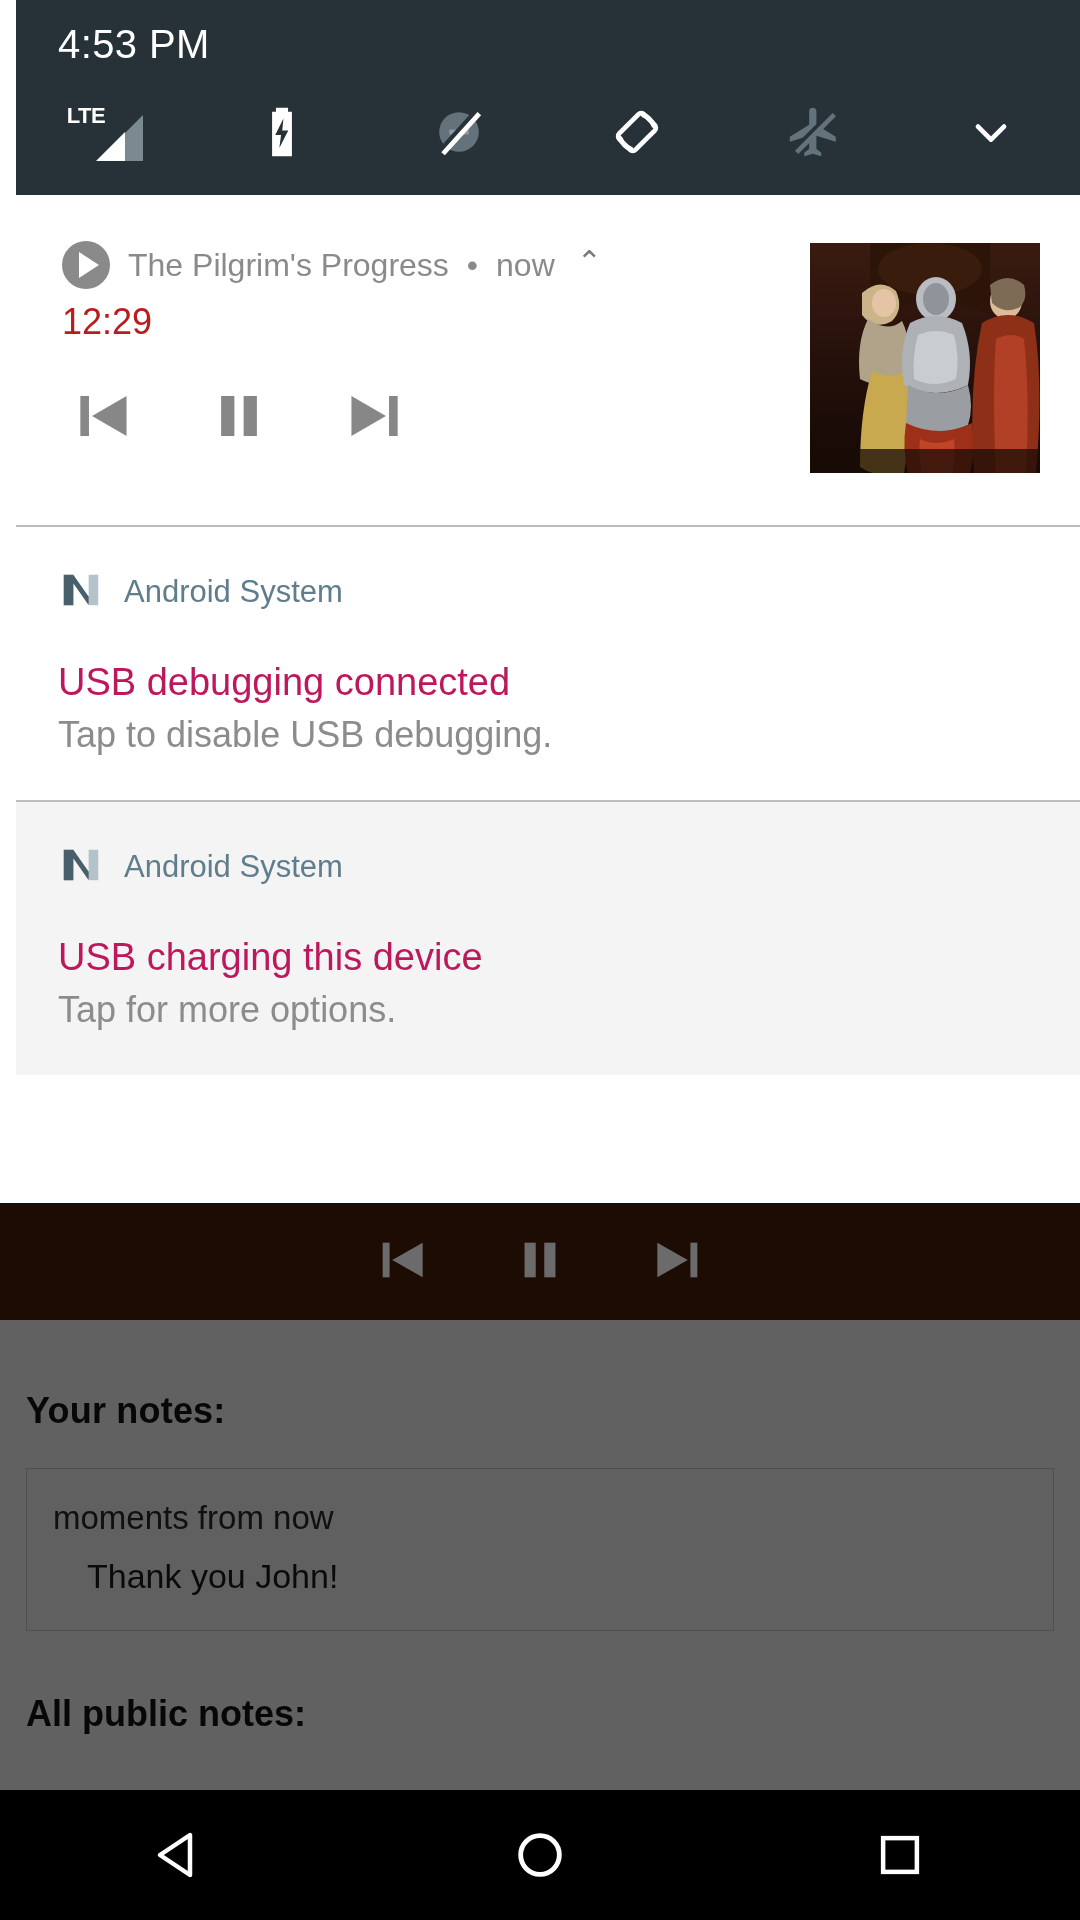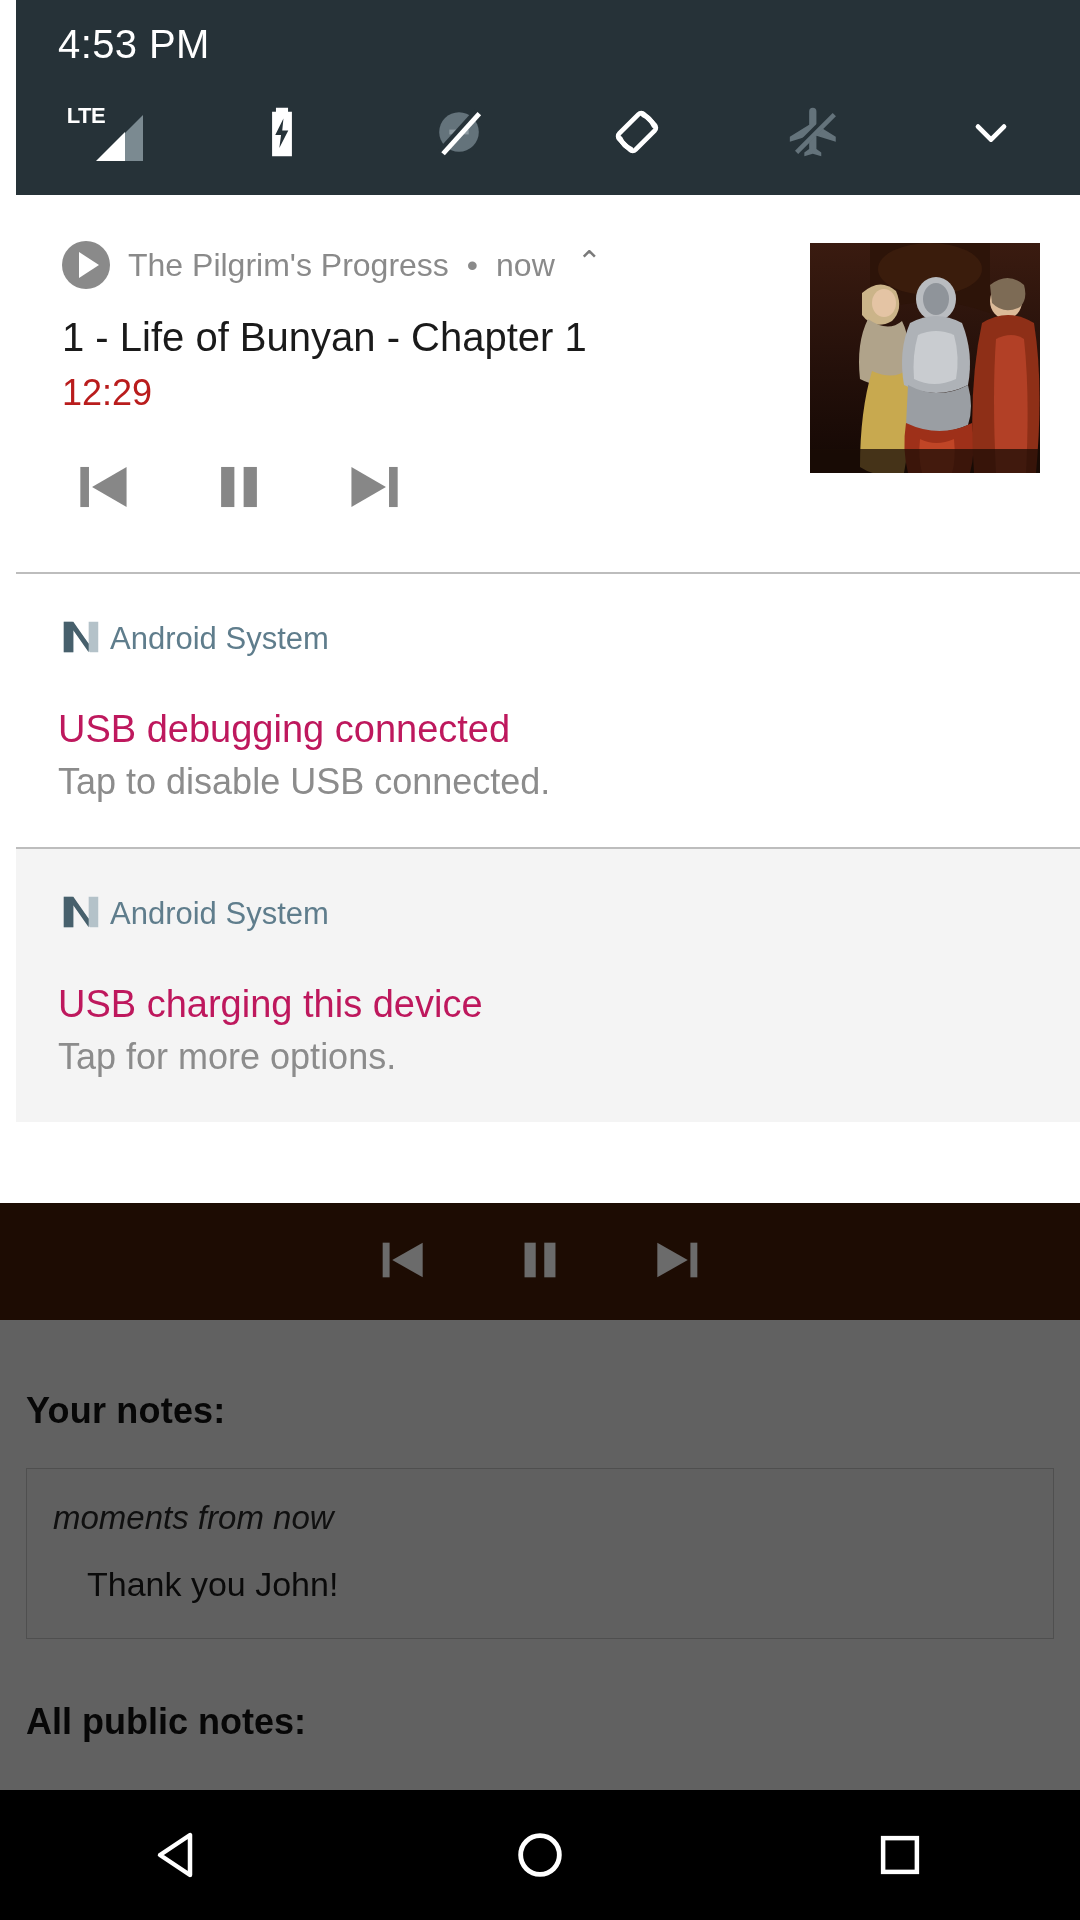--- a/index.html
+++ b/index.html
@@ -40,23 +40,22 @@
   }
   .note-card {
     margin-top: 36px;
     border: 1px solid #d0d0d0;
     background: #fcfcfc;
     padding: 30px 26px 34px 26px;
     box-sizing: border-box;
   }
   .note-time {
     font-size: 33px;
-    font-style: italic;
     color: #2b2b2b;
-    margin-bottom: 28px;
+    margin-bottom: 20px;
   }
   .note-body {
     font-size: 34px;
     color: #1b1b1b;
     margin-left: 34px;
   }
   .public-heading {
     font-size: 36px;
     font-weight: bold;
     color: #141414;
@@ -237,21 +236,21 @@
   }
   .mn-art svg { display: block; }
 
   
   .sys-notif {
     padding: 42px 0 44px 42px;
   }
   .sys-head {
     display: flex;
     align-items: center;
-    gap: 6px;
+    gap: 20px;
   }
   .sys-appname {
     color: #5f7d8c;
     font-size: 31px;
   }
   .sys-title {
     margin-top: 44px;
     font-size: 38px;
     color: #be185d;
   }
@@ -379,21 +378,20 @@
     <div class="mn-header">
       <span class="mn-appicon">
         <span class="tri"></span>
       </span>
       <span class="mn-appname">The Pilgrim's Progress</span>
       <span class="mn-appname">•</span>
       <span class="mn-appname">now</span>
       <span class="mn-chevron">⌃</span>
     </div>
 
-    <div class="mn-title">1 - Life of Bunyan - Chapter 1</div>
     <div class="mn-sub">12:29</div>
 
     <div class="mn-controls">
       <span>
         <svg width="74" height="74" viewBox="0 0 24 24" aria-hidden="true">
           <rect x="4" y="5.5" width="2.8" height="13" fill="#878787"></rect>
           <polygon points="19,5.5 19,18.5 7.8,12" fill="#878787"></polygon>
         </svg>
       </span>
       <span>
@@ -453,21 +451,21 @@
     <div class="sys-head">
       <span>
         <svg width="46" height="46" viewBox="0 0 24 24" aria-hidden="true">
           <polygon points="3,4 3,20 8,20 8,8.5 16.6,20 21,20 21,4 16,4 16,15.5 7.4,4" fill="#b4c2c9"></polygon>
           <polygon points="3,4 8,4 16,15.5 16,20 8,8.5 8,20 3,20" fill="#47606c"></polygon>
         </svg>
       </span>
       <span class="sys-appname">Android System</span>
     </div>
     <div class="sys-title">USB debugging connected</div>
-    <div class="sys-body">Tap to disable USB connected.</div>
+    <div class="sys-body">Tap to disable USB debugging.</div>
   </div>
 
   <div class="notif sys-notif tinted">
     <div class="divider"></div>
     <div class="sys-head">
       <span>
         <svg width="46" height="46" viewBox="0 0 24 24" aria-hidden="true">
           <polygon points="3,4 3,20 8,20 8,8.5 16.6,20 21,20 21,4 16,4 16,15.5 7.4,4" fill="#b4c2c9"></polygon>
           <polygon points="3,4 8,4 16,15.5 16,20 8,8.5 8,20 3,20" fill="#47606c"></polygon>
         </svg>

